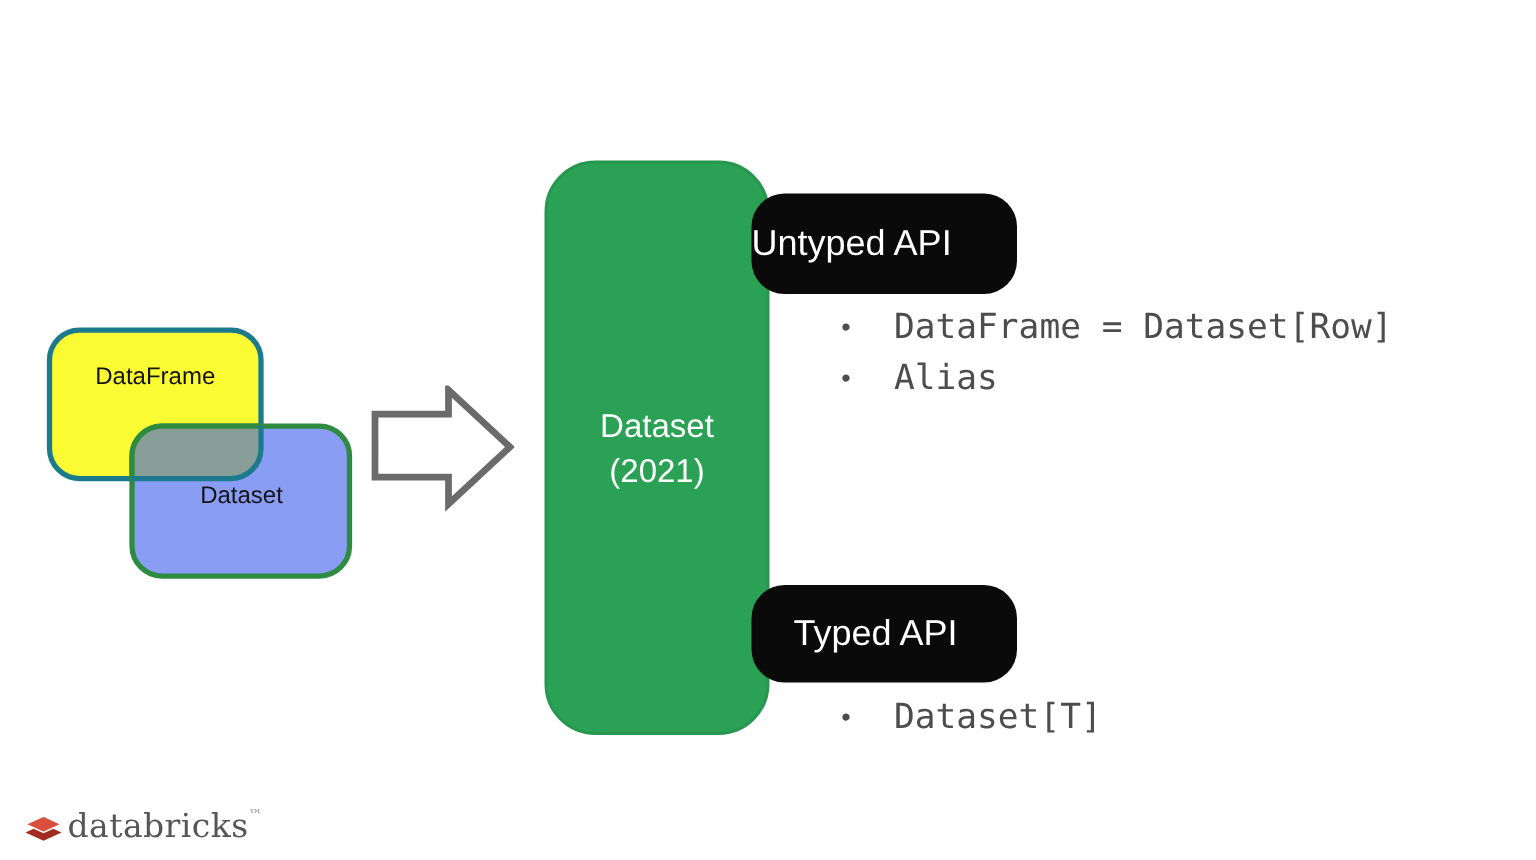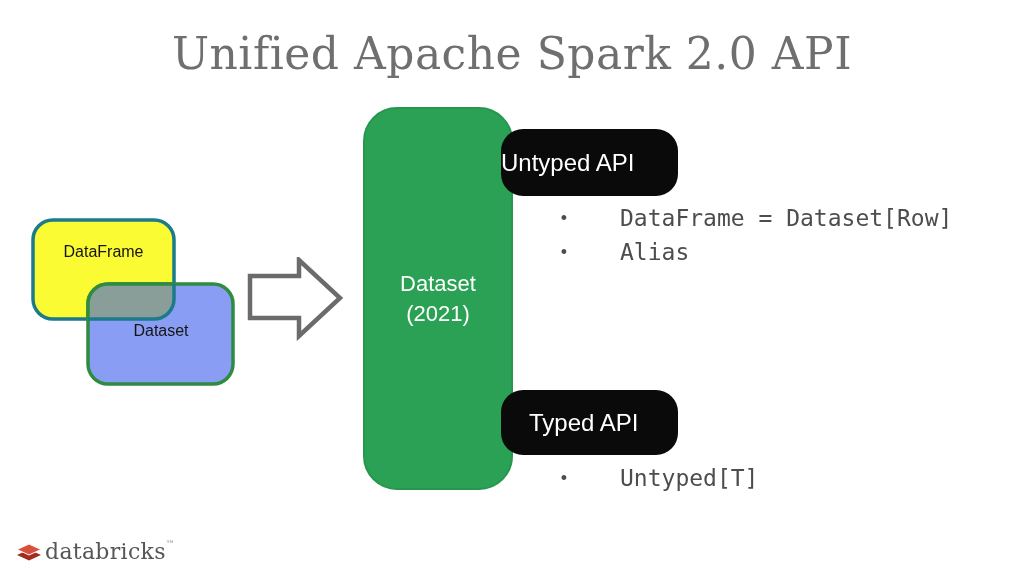--- a/index.html
+++ b/index.html
@@ -85,21 +85,20 @@
   .bullet-row .dot {
     font-size: 18px;
     width: 16px;
     margin-right: 24px;
     text-align: center;
   }
   .bullet-row .code {
     font-family: "DejaVu Sans Mono", monospace;
     font-size: 23px;
     white-space: pre;
-    margin-left: 24px;
   }
   .row-1 { left: 556px; top: 203px; }
   .row-2 { left: 556px; top: 237px; }
   .row-3 { left: 556px; top: 463px; }
 
   
   .footer {
     position: absolute;
     left: 16px; top: 539px;
     display: flex;
@@ -112,21 +111,20 @@
     margin-left: 3px;
     letter-spacing: 0.3px;
   }
   .footer sup { font-size: 9px; color: #8a8a8a; vertical-align: top; }
 </style>
 </head>
 <body>
 
 <div class="slide">
 
-  <div class="title">Unified Apache Spark 2.0 API</div>
 
   <div class="venn-wrap">
     <svg width="212" height="178" viewBox="0 0 212 178">
       <defs>
         <clipPath id="clipYellow">
             <rect x="5" y="6" width="141" height="99" rx="20"></rect>
           </clipPath>
         <clipPath id="clipBlue">
             <rect x="60" y="70" width="145" height="100" rx="20"></rect>
           </clipPath>
@@ -165,21 +163,21 @@
   <div class="bullet-row row-2">
     <span class="dot">•</span>
     <span class="code">Alias</span>
   </div>
 
   <div class="api-pill pill-typed" style="background: rgb(10, 10, 10);">
     <span>Typed API</span>
   </div>
   <div class="bullet-row row-3">
     <span class="dot">•</span>
-    <span class="code">Untyped[T]</span>
+    <span class="code">Dataset[T]</span>
   </div>
 
   <div class="footer">
     <svg width="26" height="24" viewBox="0 0 26 24">
       <polygon points="1,15 13,9.5 25,15 13,20.5" fill="#a22c20"></polygon>
       <polygon points="1,9.5 13,4 25,9.5 13,15" stroke="#ffffff" stroke-width="1" fill="#d9503f"></polygon>
     </svg>
     <span class="brand-text"><span>databricks</span><sup>™</sup></span>
   </div>
 

